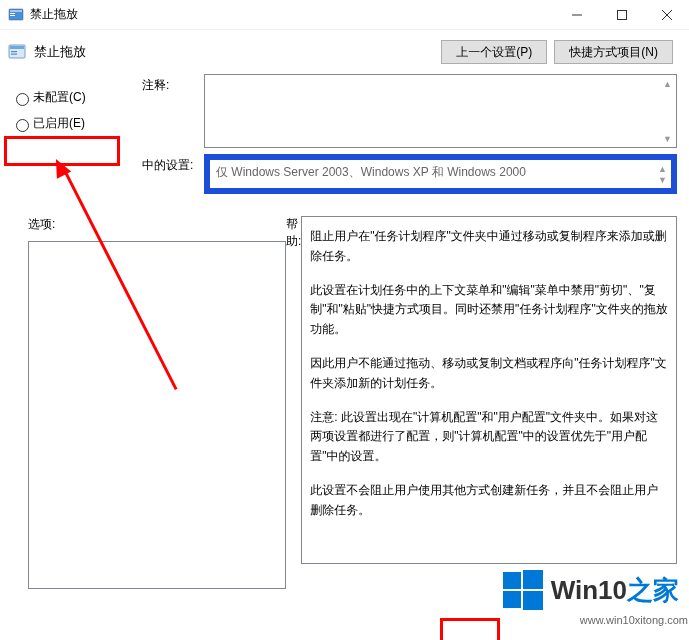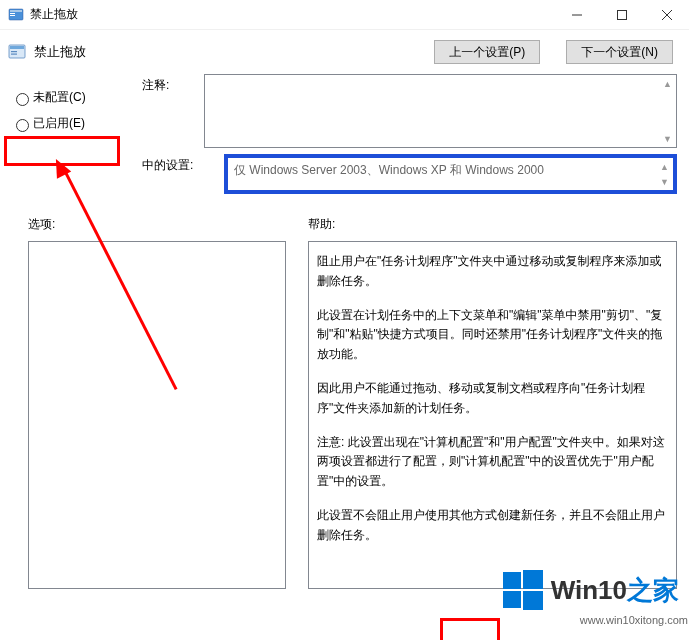--- a/index.html
+++ b/index.html
@@ -54,21 +54,21 @@
       width: 20px;
       height: 20px;
       margin-right: 6px;
     }
     .header-title {
       font-size: 13px;
       flex: 1;
     }
     .nav-btns {
       display: flex;
-      gap: 26px;
+      gap: 7px;
       margin-right: 4px;
     }
     .nav-btn {
       height: 24px;
       padding: 0 14px;
       border: 1px solid #adadad;
       background: #e1e1e1;
       font-size: 12px;
       display: flex;
       align-items: center;
@@ -123,54 +123,52 @@
     .comment-box {
       flex: 1;
       height: 74px;
       border: 1px solid #828790;
       background: #fff;
       position: relative;
     }
     .platform-box {
       flex: 1;
       height: 40px;
-      border: 4px solid #1d4ed8;
+      border: 6px solid #1d4ed8;
       background: #fff;
       padding: 4px 6px;
       font-size: 12px;
       color: #666;
       position: relative;
-      margin-left: 20px;
     }
     .scroll-arrow {
       position: absolute;
       right: 1px;
       width: 15px;
       height: 15px;
       display: flex;
       align-items: center;
       justify-content: center;
       color: #999;
       font-size: 9px;
     }
     .lower-section {
       display: flex;
-      gap: 22px;
       margin-top: 16px;
       padding-left: 12px;
     }
     .options-col {
       width: 258px;
       display: flex;
       flex-direction: column;
     }
     .help-col {
       flex: 1;
       display: flex;
-      flex-direction: column;
+      flex-direction: row;
     }
     .section-label {
       font-size: 12px;
       margin-bottom: 8px;
     }
     .panel {
       border: 1px solid #828790;
       background: #fff;
       height: 348px;
       padding: 10px 8px;
@@ -264,21 +262,21 @@
     <svg viewBox="0 0 20 20" width="20" height="20">
       <rect x="1" y="3" width="16" height="13" rx="1" fill="#d9e8f7" stroke="#5a8ac0" stroke-width="0.8"></rect>
       <rect x="2" y="4" width="14" height="3" fill="#6fa8dc"></rect>
       <rect x="3" y="9" width="6" height="1.2" fill="#5a8ac0"></rect>
       <rect x="3" y="11.5" width="6" height="1.2" fill="#5a8ac0"></rect>
     </svg>
   </span>
   <span class="header-title">禁止拖放</span>
   <div class="nav-btns">
     <div class="nav-btn">上一个设置(P)</div>
-    <div class="nav-btn">下一个设置(N)</div>
+    <div class="nav-btn">快捷方式项目(N)</div>
   </div>
 </div>
 
 <div class="content">
   <div class="top-section">
     <div class="radio-col">
       <div class="radio-item">
         <span class="radio-circle"></span>
         <span>未配置(C)</span>
       </div>

